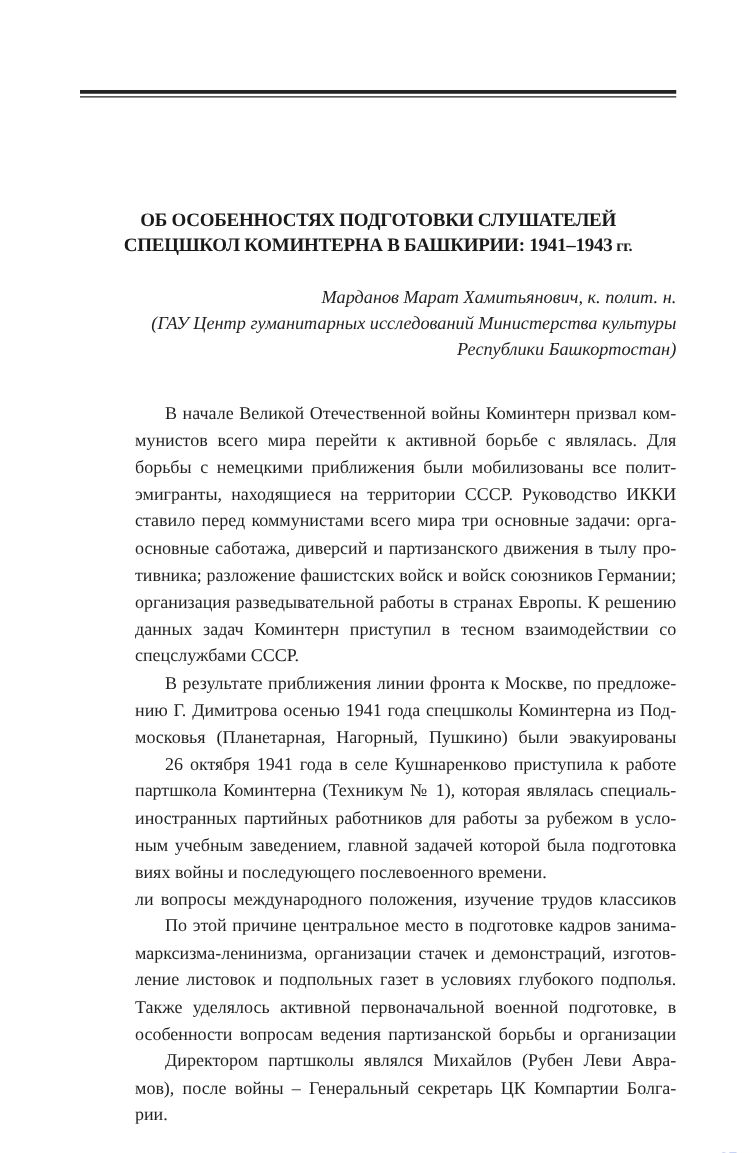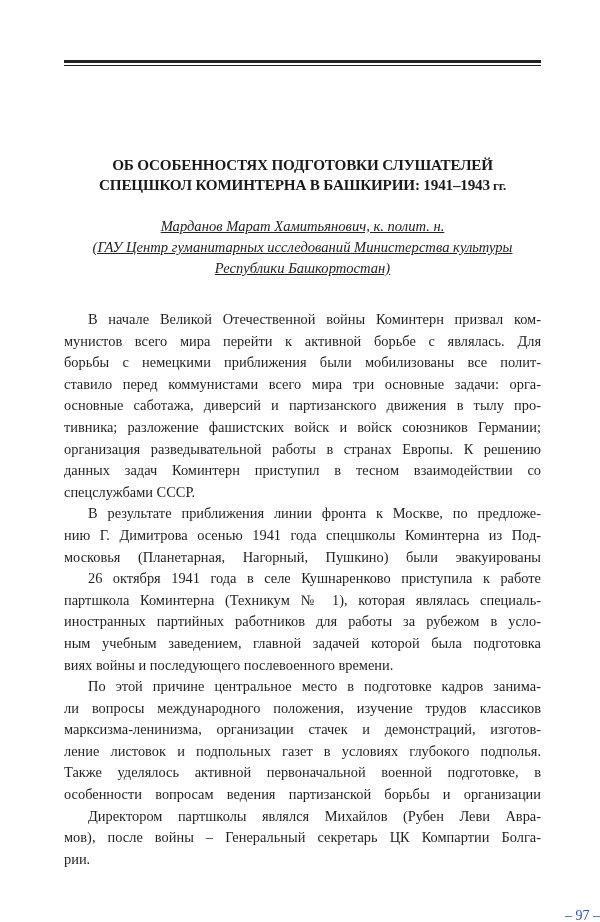--- a/index.html
+++ b/index.html
@@ -10,21 +10,21 @@
     body {
       width: 600px;
       height: 922px;
       position: relative;
       overflow: hidden;
       color: #1a1a1a;
       font-family: "Liberation Serif", "DejaVu Serif", serif;
     }
     .page {
       position: absolute;
-      left: 0; top: 0;
+      left: 0; top: 12px;
       width: 600px; height: 670px;
     }
     .rule-thick {
       position: absolute;
       left: 64px; top: 60px;
       width: 477px; height: 3px;
       background: #222;
     }
     .rule-thin {
       position: absolute;
@@ -42,42 +42,42 @@
       line-height: 20px;
       letter-spacing: -0.2px;
       color: #1a1a1a;
     }
     .title div { white-space: nowrap; }
     .title .yr { font-size: 13px; }
     .author-block {
       position: absolute;
       left: 64px; top: 216px;
       width: 477px;
-      text-align: center;
+      text-align: right;
       font-style: italic;
       font-size: 14.6px;
       line-height: 21px;
       color: #222;
-      text-decoration: underline;
     }
     .author-block div { white-space: nowrap; }
     .body-text {
       position: absolute;
       left: 64px; top: 309px;
       width: 477px;
       font-size: 14.4px;
       line-height: 21.6px;
       color: #1f1f1f;
     }
     .line {
       display: block;
       white-space: nowrap;
       text-align: justify;
       text-align-last: justify;
       height: 21.6px;
+      margin-left: 44px;
     }
     .line.last {
       text-align-last: left;
     }
     .line.indent {
       padding-left: 24px;
     }
     .page-number {
       position: absolute;
       left: 0; top: 876px;
@@ -104,42 +104,43 @@
     <div>Марданов Марат Хамитьянович, к. полит. н.</div>
     <div>(ГАУ Центр гуманитарных исследований Министерства культуры</div>
     <div>Республики Башкортостан)</div>
   </div>
 
   <div class="body-text" id="body-text">
       <div>
         <span class="line indent">В начале Великой Отечественной войны Коминтерн призвал ком-</span>
         <span class="line">мунистов всего мира перейти к активной борьбе с являлась. Для</span>
         <span class="line">борьбы с немецкими приближения были мобилизованы все полит-</span>
+        <span class="line">эмигранты, находящиеся на территории СССР. Руководство ИККИ</span>
         <span class="line">ставило перед коммунистами всего мира три основные задачи: орга-</span>
         <span class="line">основные саботажа, диверсий и партизанского движения в тылу про-</span>
         <span class="line">тивника; разложение фашистских войск и войск союзников Германии;</span>
         <span class="line">организация разведывательной работы в странах Европы. К решению</span>
         <span class="line">данных задач Коминтерн приступил в тесном взаимодействии со</span>
         <span class="line last">спецслужбами СССР.</span>
       </div>
       <div>
         <span class="line indent">В результате приближения линии фронта к Москве, по предложе-</span>
         <span class="line">нию Г. Димитрова осенью 1941 года спецшколы Коминтерна из Под-</span>
         <span class="line">московья (Планетарная, Нагорный, Пушкино) были эвакуированы</span>
       </div>
       <div>
         <span class="line indent">26 октября 1941 года в селе Кушнаренково приступила к работе</span>
         <span class="line">партшкола Коминтерна (Техникум № 1), которая являлась специаль-</span>
         <span class="line">иностранных партийных работников для работы за рубежом в усло-</span>
         <span class="line">ным учебным заведением, главной задачей которой была подготовка</span>
         <span class="line last">виях войны и последующего послевоенного времени.</span>
       </div>
       <div>
+        <span class="line">ли вопросы международного положения, изучение трудов классиков</span>
         <span class="line indent">По этой причине центральное место в подготовке кадров занима-</span>
-        <span class="line">ли вопросы международного положения, изучение трудов классиков</span>
         <span class="line">марксизма-ленинизма, организации стачек и демонстраций, изготов-</span>
         <span class="line">ление листовок и подпольных газет в условиях глубокого подполья.</span>
         <span class="line">Также уделялось активной первоначальной военной подготовке, в</span>
         <span class="line">особенности вопросам ведения партизанской борьбы и организации</span>
       </div>
       <div>
         <span class="line indent">Директором партшколы являлся Михайлов (Рубен Леви Авра-</span>
         <span class="line">мов), после войны – Генеральный секретарь ЦК Компартии Болга-</span>
         <span class="line last">рии.</span>
       </div>

